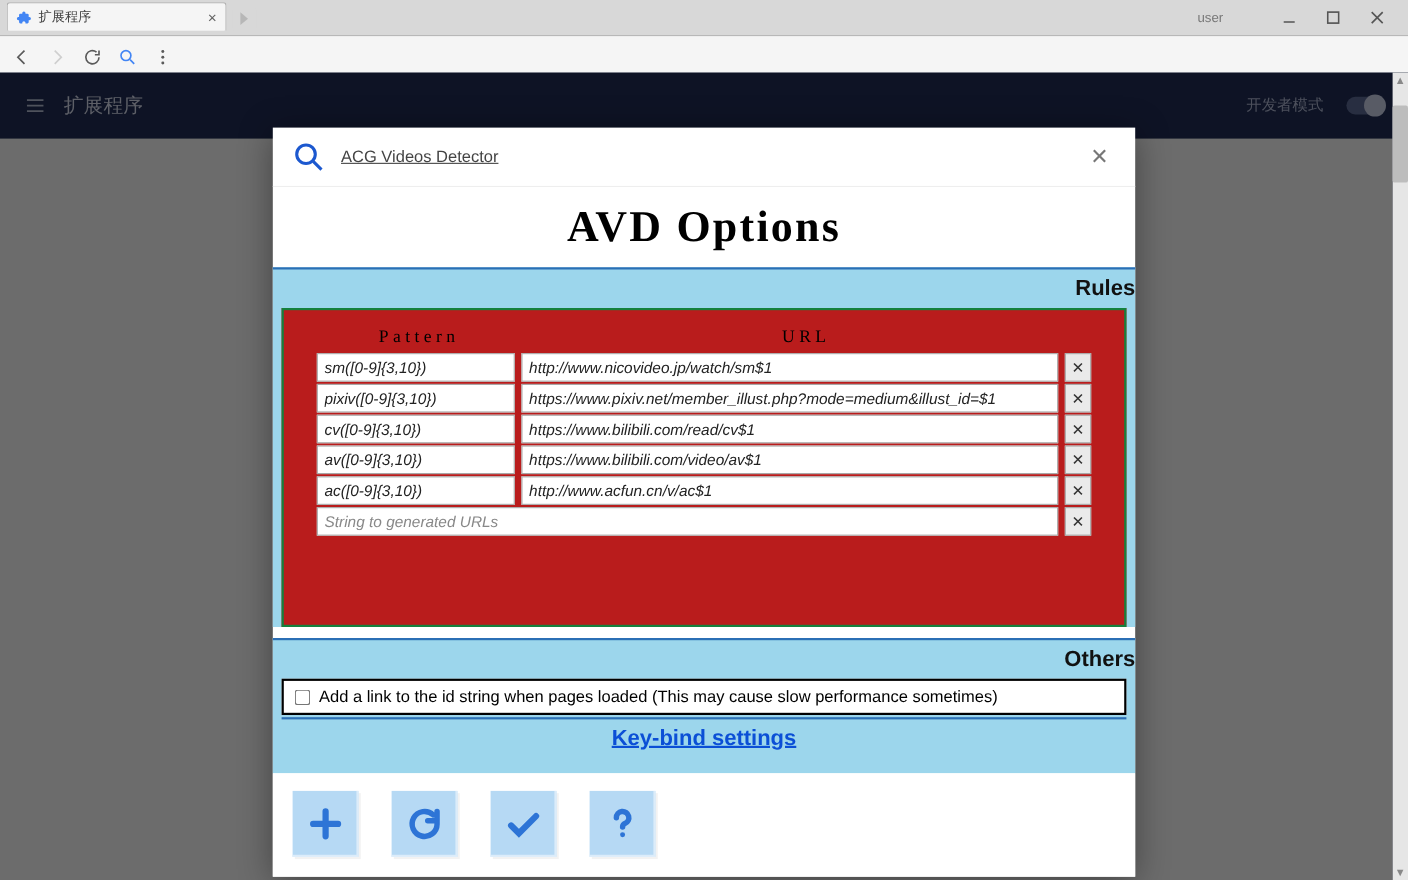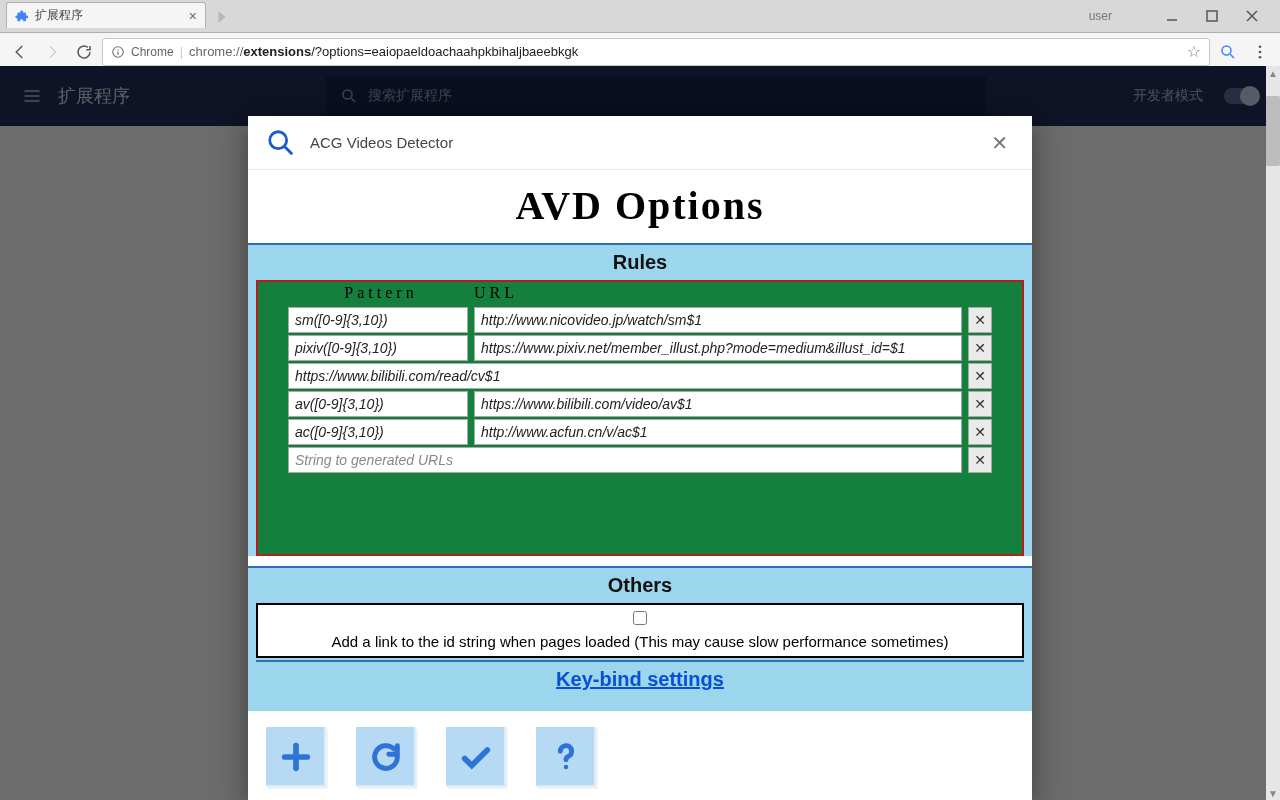--- a/index.html
+++ b/index.html
@@ -47,40 +47,40 @@
 .scrollthumb { position: absolute; top: 30px; width: 14px; height: 70px; background: #bdbdbd; border-radius: 2px; }
 .scrollarrow { position:absolute; left:0; width:14px; height:14px; display:flex; align-items:center; justify-content:center; color:#888; font-size:10px;}
 .sa-top{top:0;} .sa-bot{bottom:0;}
 
 
 .modal { position: absolute; top: 116px; left: 248px; width: 784px; background: #fff; box-shadow: 0 4px 30px rgba(0,0,0,0.4); z-index: 10; }
 .modal-header { height: 54px; display: flex; align-items: center; padding: 0 18px; gap: 14px; border-bottom: 1px solid #eee; }
 .modal-header .logo { width: 30px; height: 30px; color: #1c58cf; }
 .modal-header .logo circle{stroke:#1c58cf; stroke-width:3; fill:none;}
 .modal-header .logo line{stroke:#1c58cf; stroke-width:3;}
-.modal-title { font-size: 15px; color: #444; }
+.modal-title { font-size: 15px; color: #444; text-decoration: underline; }
 .modal-close { margin-left: auto; color: #777; font-size: 20px; cursor: pointer; padding: 4px 6px; }
 
 .opt-title { font-family: Georgia, "Times New Roman", serif; font-size: 40px; font-weight: 700; text-align: center; padding: 12px 0 14px; letter-spacing: 2px; }
 .blue-band { background: #9cd6ec; border-top: 2px solid #2b6fb5; }
-.sec-title { font-size: 20px; font-weight: 700; text-align: center; padding: 6px 0; font-family: "Segoe UI", Arial, sans-serif; color: #111; }
-
-.rules-box { margin: 0 8px 10px; border: 2px solid #b91c1c; background: #15803d; padding: 0 0 80px; }
+.sec-title { font-size: 20px; font-weight: 700; text-align: right; padding: 6px 0; font-family: "Segoe UI", Arial, sans-serif; color: #111; }
+
+.rules-box { margin: 0 8px 10px; border: 2px solid #15803d; background: #b91c1c; padding: 14px 0 80px; }
 .rules-head { display: flex; font-family: Georgia, serif; font-size: 16px; letter-spacing: 4px; padding: 2px 30px 4px; }
 .rules-head .col1 { width: 186px; text-align: center; }
-.rules-head .col2 { flex: 1; text-align: left; }
+.rules-head .col2 { flex: 1; text-align: center; }
 
 .rule-row { display: flex; align-items: flex-end; padding: 1px 30px; gap: 6px; }
 .rule-row input { height: 26px; border: 1px solid #a8a8a8; background: #fff; font-size: 14px; font-style: italic; color: #222; padding: 0 6px; font-family: "Segoe UI", Arial; }
 .rule-row input::placeholder { font-style: italic; color: #888; }
 .rule-row .pattern-input { width: 180px; }
 .rule-row .url-input { flex: 1; }
 .rule-row .del { width: 24px; height: 26px; border: 1px solid #a8a8a8; background: #eaeaea; display: flex; align-items: center; justify-content: center; font-size: 14px; color: #333; cursor: pointer; }
 
-.others-box { margin: 0 8px 2px; border: 2px solid #000; background: #fff; padding: 6px 10px; display: flex; align-items: center; gap: 8px; font-size: 15px; flex-direction: column; }
+.others-box { margin: 0 8px 2px; border: 2px solid #000; background: #fff; padding: 6px 10px; display: flex; align-items: center; gap: 8px; font-size: 15px; }
 .others-box input[type=checkbox] { width: 14px; height: 14px; }
 
 .keybind { text-align: center; padding: 6px 0 20px; }
 .keybind a { color: #0b4fd6; font-size: 20px; font-weight: 700; text-decoration: underline; }
 
 .action-row { display: flex; gap: 30px; padding: 16px 18px 18px; background: #fff; }
 .action-btn { width: 60px; height: 60px; background: #b6d9f4; display: flex; align-items: center; justify-content: center; color: #2d74d6; box-shadow: inset -2px -2px 0 rgba(255,255,255,0.5), 2px 2px 0 rgba(0,0,0,0.05); }
 .action-btn svg { width: 34px; height: 34px; }
 .blue-divider { height: 2px; background: #2b6fb5; margin: 0 8px; }
 
@@ -133,33 +133,20 @@
   <div class="toolbtn disabled">
       <svg width="18" height="18" viewBox="0 0 24 24">
         <path fill="none" stroke="#cfcfcf" stroke-width="2" d="M9 4l8 8-8 8"></path>
       </svg>
     </div>
   <div class="toolbtn">
       <svg width="18" height="18" viewBox="0 0 24 24">
         <path fill="none" stroke="#5a5a5a" stroke-width="2" d="M20 12a8 8 0 1 1-3-6.2M20 4v5h-5"></path>
       </svg>
     </div>
-  <div class="omnibox">
-    <svg width="14" height="14" viewBox="0 0 24 24">
-        <circle cx="12" cy="12" r="9" fill="none" stroke="#777" stroke-width="2"></circle>
-        <circle cx="12" cy="8" r="1.2" fill="#777"></circle>
-        <rect x="11" y="11" width="2" height="6" fill="#777"></rect>
-      </svg>
-    <span class="secure chrome-prefix">Chrome</span>
-    <span style="color:#ccc">|</span>
-    <span>
-      <span class="chrome-prefix">chrome://</span><span class="bold">extensions</span><span class="url-rest">/?options=eaiopaeldoachaahpkbihaljbaeebkgk</span>
-    </span>
-    <span class="star">☆</span>
-  </div>
   <div class="toolbtn">
       <svg width="18" height="18" viewBox="0 0 24 24">
         <circle cx="10" cy="10" r="6" fill="none" stroke="#4285f4" stroke-width="2"></circle>
         <line x1="15" y1="15" x2="20" y2="20" stroke="#4285f4" stroke-width="2"></line>
       </svg>
     </div>
   <div class="toolbtn">
       <svg width="18" height="18" viewBox="0 0 24 24">
         <circle cx="12" cy="5" r="1.8" fill="#5a5a5a"></circle>
         <circle cx="12" cy="12" r="1.8" fill="#5a5a5a"></circle>
@@ -167,27 +154,20 @@
       </svg>
     </div>
 </div>
 
 <div class="page-dim">
   <div class="ext-header">
     <svg class="hamburger" viewBox="0 0 24 24">
         <path stroke="#b0b6cc" stroke-width="2" d="M3 6h18M3 12h18M3 18h18"></path>
       </svg>
     <span class="ext-title">扩展程序</span>
-    <div class="ext-search">
-      <svg width="18" height="18" viewBox="0 0 24 24">
-          <circle cx="10" cy="10" r="6" fill="none" stroke="#8b93b5" stroke-width="2"></circle>
-          <line x1="15" y1="15" x2="20" y2="20" stroke="#8b93b5" stroke-width="2"></line>
-        </svg>
-      <span>搜索扩展程序</span>
-    </div>
     <div class="dev-mode">
       <span>开发者模式</span>
       <div class="toggle"></div>
     </div>
   </div>
 </div>
 <div class="page-body"></div>
 <div class="overlay"></div>
 
 <div class="scrollbar">
@@ -220,20 +200,21 @@
             <input class="pattern-input" value="sm([0-9]{3,10})" style="">
             <input class="url-input" value="http://www.nicovideo.jp/watch/sm$1" style="">
             <div class="del">✕</div>
           </div>
           <div class="rule-row">
             <input class="pattern-input" value="pixiv([0-9]{3,10})" style="">
             <input class="url-input" value="https://www.pixiv.net/member_illust.php?mode=medium&amp;illust_id=$1" style="">
             <div class="del">✕</div>
           </div>
           <div class="rule-row">
+            <input class="pattern-input" value="cv([0-9]{3,10})" style="">
             <input class="url-input" value="https://www.bilibili.com/read/cv$1" style="">
             <div class="del">✕</div>
           </div>
           <div class="rule-row">
             <input class="pattern-input" value="av([0-9]{3,10})" style="">
             <input class="url-input" value="https://www.bilibili.com/video/av$1" style="">
             <div class="del">✕</div>
           </div>
           <div class="rule-row">
             <input class="pattern-input" value="ac([0-9]{3,10})" style="">

